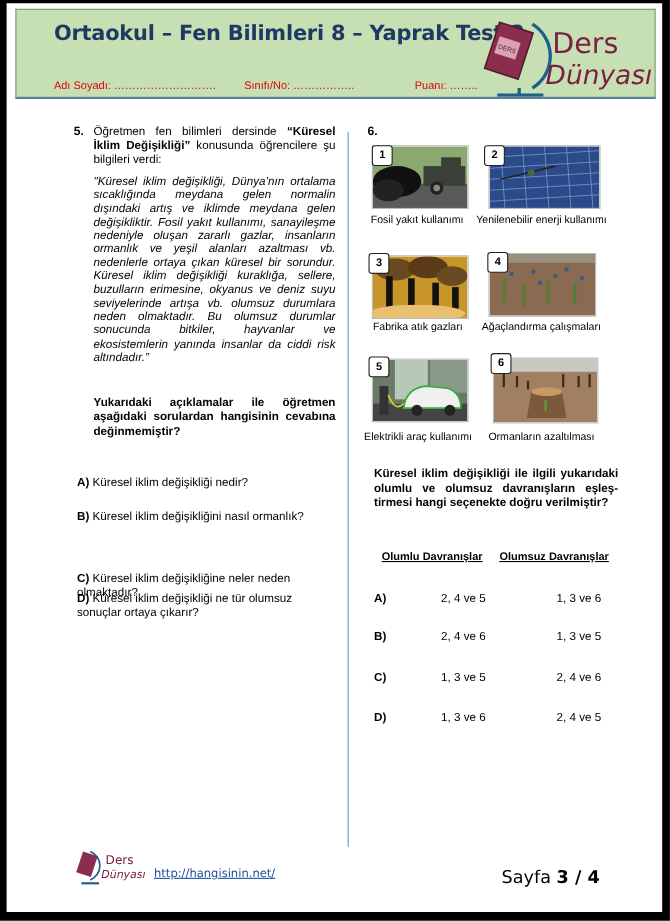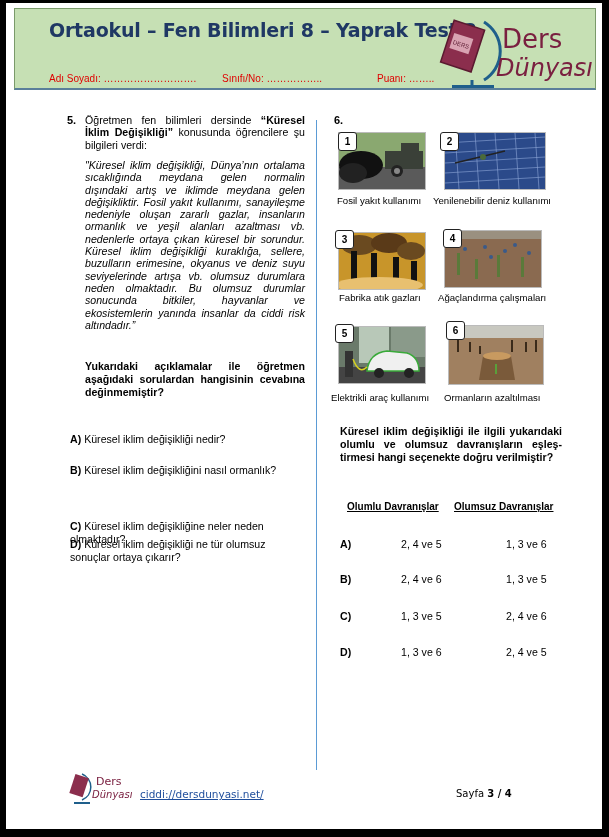--- a/index.html
+++ b/index.html
@@ -19,21 +19,21 @@
   .opt { position:absolute; left:70px; font-size:10.6px; line-height:13px; color:#000; width:230px; }
   .opt .letter { font-weight:bold; }
   .img-box { position:absolute; width:84px; height:56px; border:1px solid #bbb; overflow:hidden; }
   .badge { position:absolute; width:17px; height:17px; border:1.5px solid #222; border-radius:3px; background:#fff; font-size:10px; font-weight:bold; text-align:center; line-height:17px; }
   .caption { position:absolute; font-size:9.6px; color:#000; white-space:nowrap; }
   .q6text { position:absolute; left:340px; top:425px; width:222px; font-size:10.6px; line-height:13px; font-weight:bold; text-align:justify; }
   .colhead { position:absolute; top:501px; font-size:10px; font-weight:bold; text-decoration:underline; }
   .ans-letter { position:absolute; left:340px; font-size:10.6px; font-weight:bold; }
   .ans-val { position:absolute; font-size:10.6px;margin-left:24px; }
   .footer-link { position:absolute; left:140px; top:788px; font-size:10.5px; color:#1f4e9c; text-decoration:underline; font-family:"DejaVu Sans", sans-serif; }
-  .footer-page { position:absolute; left:456px; top:788px; font-size:10px; font-family:"DejaVu Sans", sans-serif; }
+  .footer-page { position:absolute; left:456px; top:788px; font-size:16px; font-family:"DejaVu Sans", sans-serif; }
   .footer-page b { font-weight:bold; }
 </style>
 </head>
 <body>
 
 <div class="frame"></div>
 
 <div class="header">
   <div class="title">Ortaokul – Fen Bilimleri 8 – Yaprak Test 2</div>
   <div class="meta" style="left:34px">Adı Soyadı: ……………………….</div>
@@ -102,21 +102,21 @@
         <line x1="30" y1="0" x2="34" y2="56"></line>
       <line x1="50" y1="0" x2="54" y2="56"></line>
         <line x1="70" y1="0" x2="74" y2="56"></line>
       <line x1="90" y1="0" x2="94" y2="56"></line>
     </g>
     <line x1="10" y1="30" x2="60" y2="18" stroke="#222" stroke-width="1.5"></line>
     <circle cx="38" cy="24" r="3" fill="#4a6a3a"></circle>
   </svg>
 </div>
 <div class="badge" style="left:440px; top:132px">2</div>
-<div class="caption" style="left:433px; top:195px">Yenilenebilir deniz kullanımı</div>
+<div class="caption" style="left:433px; top:195px">Yenilenebilir enerji kullanımı</div>
 
 <div class="img-box" style="left:338px; top:232px; width:86px; height:56px;">
   <svg width="86" height="56">
     <rect width="86" height="56" fill="#c8952a"></rect>
     <ellipse cx="20" cy="12" rx="18" ry="10" fill="#6a4a20"></ellipse>
     <ellipse cx="50" cy="10" rx="18" ry="10" fill="#5a3a18"></ellipse>
     <ellipse cx="72" cy="18" rx="14" ry="9" fill="#6a4a20"></ellipse>
     <rect x="12" y="18" width="6" height="38" fill="#111"></rect>
     <rect x="32" y="20" width="6" height="36" fill="#111"></rect>
     <rect x="54" y="24" width="6" height="32" fill="#111"></rect>
@@ -216,14 +216,14 @@
   <svg width="70" height="36">
     <path d="M14 4 A14 14 0 0 1 14 30" fill="none" stroke="#1f5f8b" stroke-width="1.5"></path>
     <rect x="6" y="32" width="16" height="2" fill="#1f5f8b"></rect>
     <g transform="rotate(18 12 16)">
         <rect x="4" y="6" width="14" height="20" fill="#8b2e4d"></rect>
       </g>
     <text x="28" y="15" font-size="11" fill="#7a2040" font-family="DejaVu Sans, sans-serif">Ders</text>
     <text x="24" y="28" font-size="10" fill="#7a2040" font-style="italic" font-family="DejaVu Sans, sans-serif">Dünyası</text>
   </svg>
 </div>
-<a class="footer-link">ciddi://dersdunyasi.net/</a>
+<a class="footer-link">http://hangisinin.net/</a>
 <div class="footer-page"><span>Sayfa </span><b>3</b><b> / </b><b>4</b></div>
 
 </body></html>

